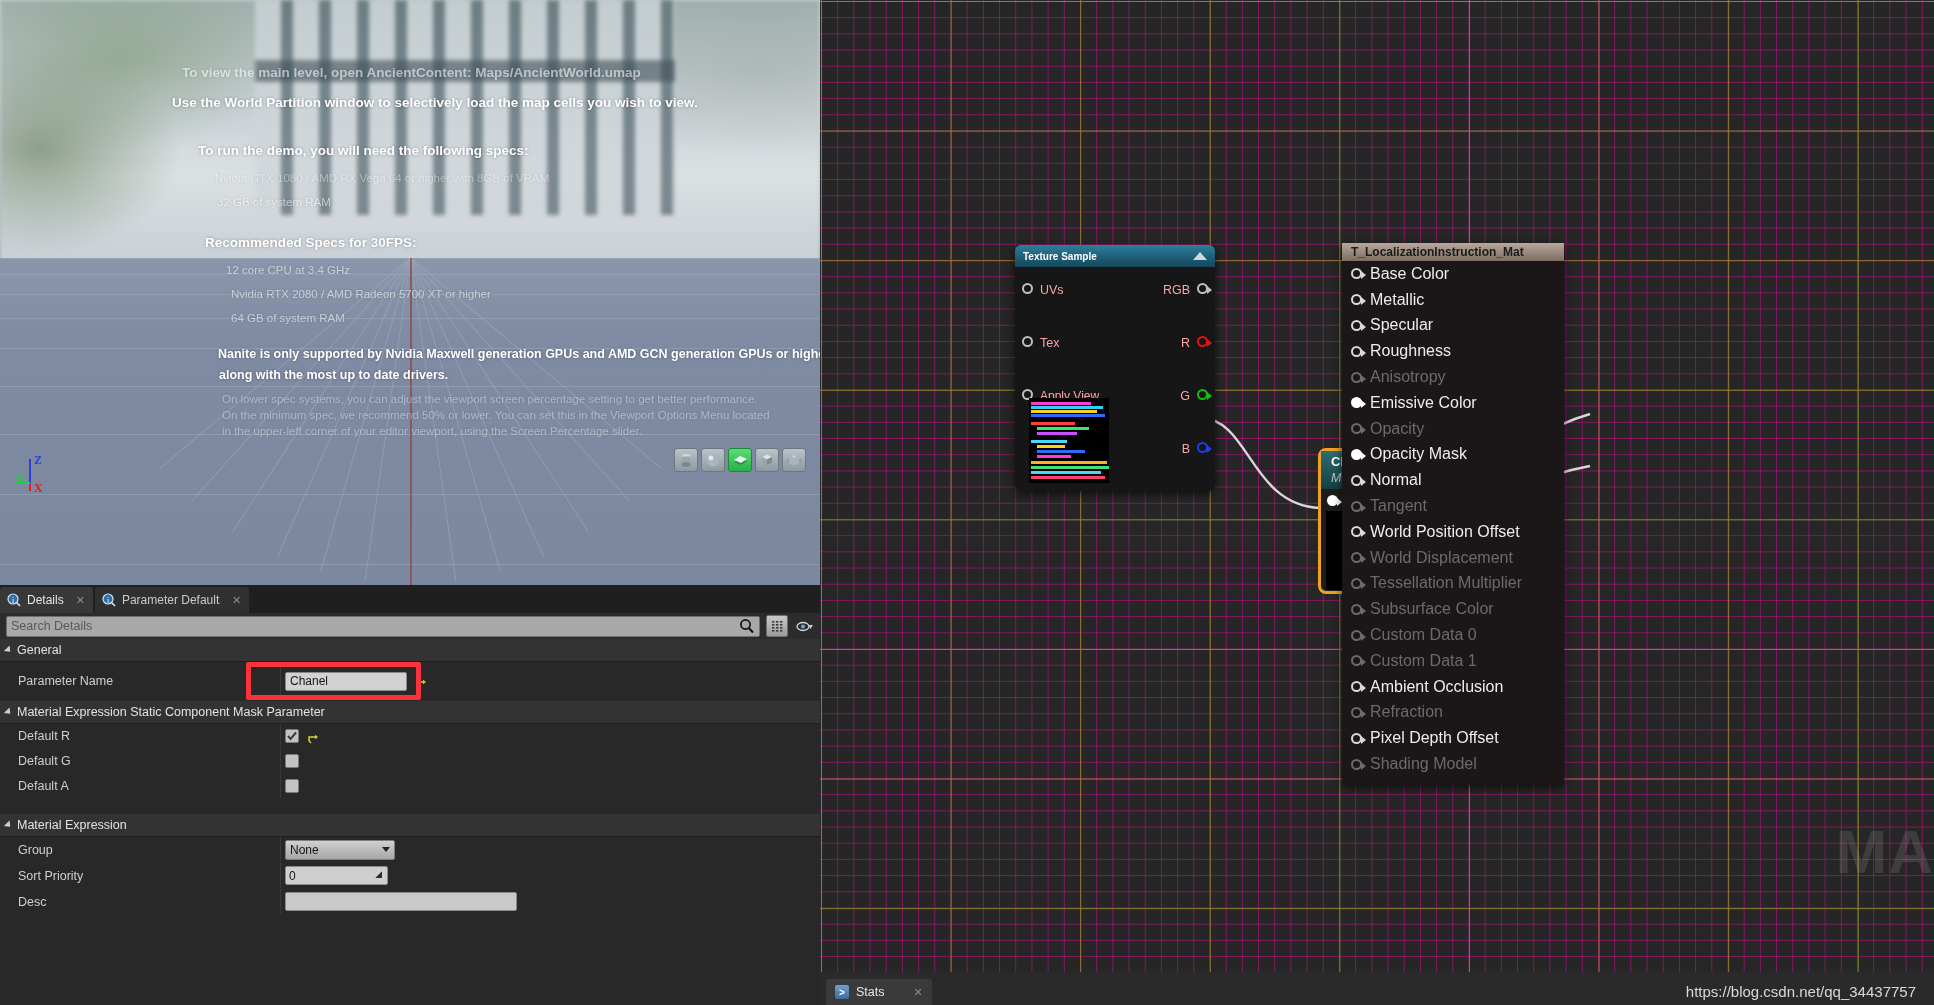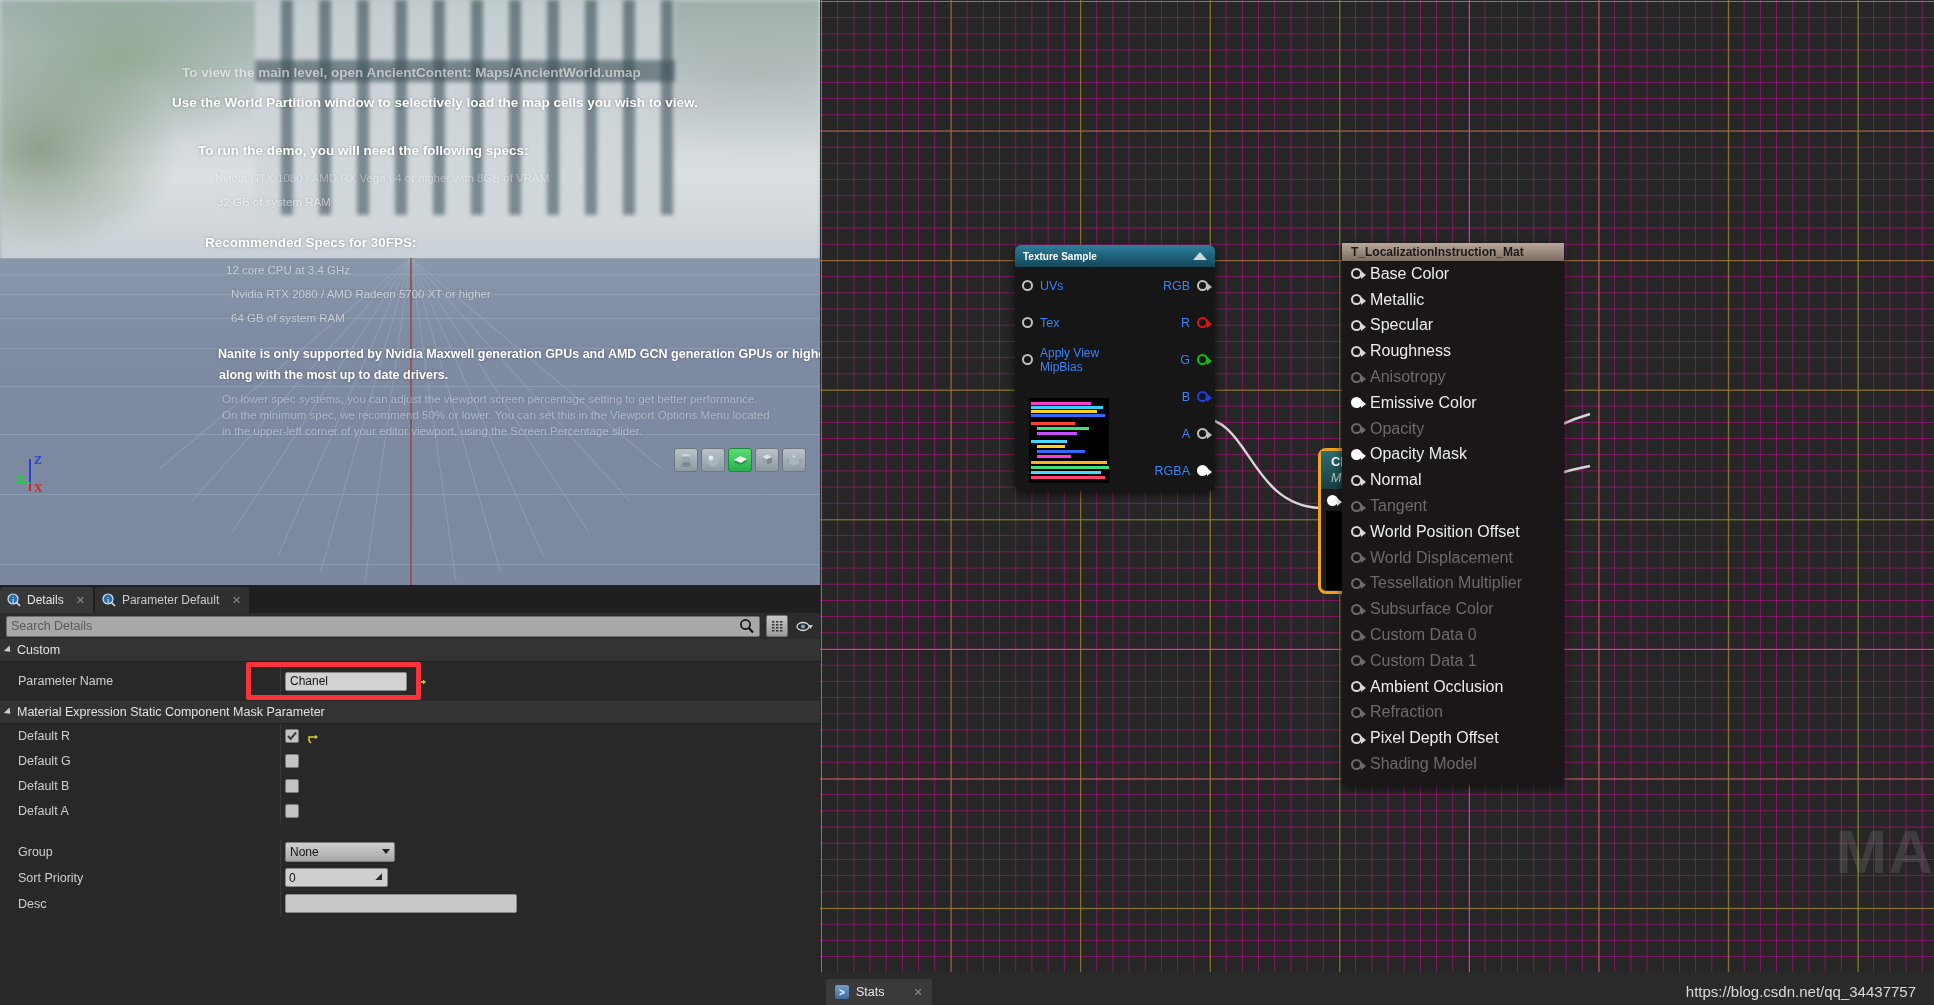--- a/index.html
+++ b/index.html
@@ -101,21 +101,21 @@
      background-size:129.6px 129.6px;background-position:1px 1px;}
   #watermark{position:absolute;right:0;bottom:118px;color:rgba(255,255,255,.11);font-size:62px;
      font-weight:bold;letter-spacing:1px;margin-left:39px;}
 
   .node{position:absolute;background:#161616;border-radius:6px;
         box-shadow:0 3px 10px rgba(0,0,0,.65);overflow:hidden;}
   .node-hdr{height:22px;display:flex;align-items:center;padding:0 8px;
      background:linear-gradient(180deg,#2f7f9c 0%,#1d5f78 55%,#16465a 100%);color:#fff;
      font-size:10px;font-weight:bold;}
   .node-hdr .up{margin-left:auto;width:0;height:0;border-left:7px solid transparent;border-right:7px solid transparent;border-bottom:8px solid #cfd8db;}
-  .pin-row{height:21px;display:flex;align-items:center;padding:8px 7px;color:#3b82f6;font-size:12.5px;}
+  .pin-row{height:21px;display:flex;align-items:flex-start;padding:16px 7px;color:#fca5a5;font-size:12.5px;}
   .pin-row.out{justify-content:flex-end;}
   .pin{width:11px;height:11px;border-radius:50%;border:2px solid #bfbfbf;box-sizing:border-box;position:relative;flex:none;}
   .pin.filled{background:#fff;border-color:#fff;}
   .pin.r{border-color:#e01414;}
   .pin.g{border-color:#10c010;}
   .pin.b{border-color:#1d3ee8;}
   .pin-arrow{position:absolute;right:-6px;top:1px;width:0;height:0;
      border-top:4px solid transparent;border-bottom:4px solid transparent;border-left:5px solid #bfbfbf;}
 
   #tex-thumb{width:80px;height:85px;margin:4px 0 8px 14px;background:#000;overflow:hidden;position:relative;}
@@ -317,21 +317,21 @@
           <svg width="17" height="13">
               <ellipse cx="7" cy="6.5" rx="6" ry="4" fill="none" stroke="#d8d8d8" stroke-width="1.3"></ellipse>
               <circle cx="7" cy="6.5" r="2" fill="#6fa8d8"></circle>
               <polygon points="12,5 17,5 14.5,9" fill="#c8c8c8"></polygon>
             </svg>
         </div>
       </div>
 
       <div class="sec-head">
         <span class="tri"></span>
-        <span>Custom</span>
+        <span>General</span>
       </div>
       <div class="prow" style="height:38px;">
         <div class="divider"></div>
         <div class="plabel">Parameter Name</div>
         <div class="pvalue">
           <div class="txtfield" style="width:112px;">
             <span>Chanel</span>
           </div>
           <span class="reset-ico">
             <svg width="11" height="11">
@@ -367,35 +367,32 @@
       </div>
       <div class="prow" style="height:24px;">
         <div class="divider"></div>
         <div class="plabel">Default G</div>
         <div class="pvalue">
             <span class="cbox"></span>
           </div>
       </div>
       <div class="prow" style="height:24px;">
         <div class="divider"></div>
-        <div class="plabel">Default B</div>
-        <div class="pvalue">
-            <span class="cbox"></span>
-          </div>
-      </div>
-      <div class="prow" style="height:24px;">
-        <div class="divider"></div>
         <div class="plabel">Default A</div>
         <div class="pvalue">
             <span class="cbox"></span>
           </div>
       </div>
 
       <div style="height:15px;background:#282828;"></div>
 
+      <div class="sec-head">
+        <span class="tri"></span>
+        <span>Material Expression</span>
+      </div>
       <div class="prow">
         <div class="divider"></div>
         <div class="plabel">Group</div>
         <div class="pvalue">
           <div class="dropdown">
             <span>None</span>
             <span class="caret"></span>
           </div>
         </div>
       </div>

